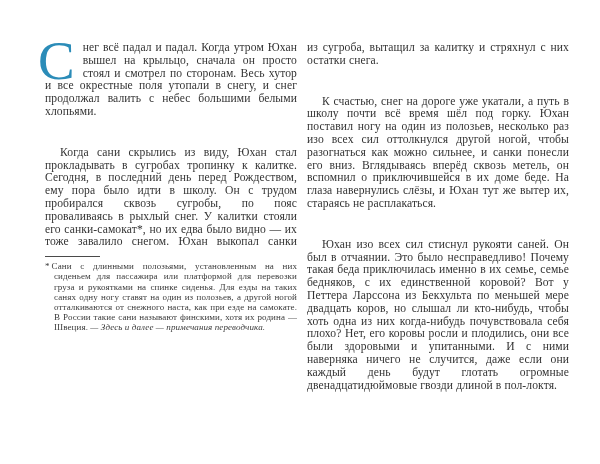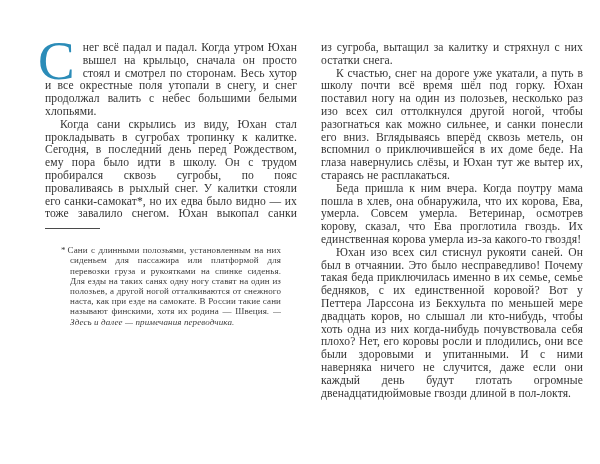--- a/index.html
+++ b/index.html
@@ -18,26 +18,26 @@
   }
   .column {
     position: absolute;
     top: 42px;
     text-align: justify;
     font-size: 11.6px;
     line-height: 12.8px;
     letter-spacing: 0.1px;
   }
   #left-column  { left: 45px;  width: 252px; }
-  #right-column { left: 321px; width: 262px; }
+  #right-column { left: 307px; width: 262px; }
   .column p {
     margin: 0;
     padding: 0;
   }
-  .column p.indent { text-indent: 15px; }
+  .column p.indent { text-indent: 15px; margin-top: 28px; }
   .column p.cont   { text-align-last: justify; }
   .dropcap {
     float: left;
     color: #2b8cb8;
     font-size: 55px;
     line-height: 38px;
     height: 38px;
     margin: 0 8px 0 -7px;
   }
   #footnote {
@@ -49,21 +49,21 @@
   }
   #footnote-rule {
     width: 55px;
     height: 1px;
     background: #4a4a4a;
     margin: 0 0 4px 0;
   }
   #footnote-body {
     padding-left: 9px;
     text-indent: -9px;
-    margin: 16px;
+    margin: 0;
   }
   .fn-marker { padding-right: 2px; }
   #footnote-body em { font-style: italic; }
 </style>
 </head>
 <body>
 
 <div id="book-page">
 
   <div class="column" id="left-column">
@@ -76,17 +76,16 @@
       <div id="footnote-rule"></div>
       <p id="footnote-body">
         <span class="fn-marker">*</span><span>Сани с длинными полозьями, установленным на них сиденьем для пассажира или платформой для перевозки груза и рукоятками на спинке сиденья. Для езды на таких санях одну ногу ставят на один из полозьев, а другой ногой отталкиваются от снежного наста, как при езде на самокате. В России такие сани называют финскими, хотя их родина — Швеция.</span><em> — Здесь и далее — примечания переводчика.</em>
       </p>
     </div>
   </div>
 
   <div class="column" id="right-column">
     <p>из сугроба, вытащил за калитку и стряхнул с них остатки снега.</p>
     <p class="indent">К счастью, снег на дороге уже укатали, а путь в школу почти всё время шёл под горку. Юхан поставил ногу на один из полозьев, несколько раз изо всех сил оттолкнулся другой ногой, чтобы разогнаться как можно сильнее, и санки понесли его вниз. Вглядываясь вперёд сквозь метель, он вспомнил о приключившейся в их доме беде. На глаза навернулись слёзы, и Юхан тут же вытер их, стараясь не расплакаться.</p>
-    <p class="indent">Беда пришла к ним вчера. Когда поутру мама пошла в хлев, она обнаружила, что их корова, Ева, умерла. Совсем умерла. Ветеринар, осмотрев корову, сказал, что Ева проглотила гвоздь. Их единственная корова умерла из-за какого-то гвоздя!</p>
     <p class="indent">Юхан изо всех сил стиснул рукояти саней. Он был в отчаянии. Это было несправедливо! Почему такая беда приключилась именно в их семье, семье бедняков, с их единственной коровой? Вот у Петтера Ларссона из Бекхульта по меньшей мере двадцать коров, но слышал ли кто-нибудь, чтобы хоть одна из них когда-нибудь почувствовала себя плохо? Нет, его коровы росли и плодились, они все были здоровыми и упитанными. И с ними наверняка ничего не случится, даже если они каждый день будут глотать огромные двенадцатидюймовые гвозди длиной в пол-локтя.</p>
   </div>
 
 </div>
 
 </body></html>

